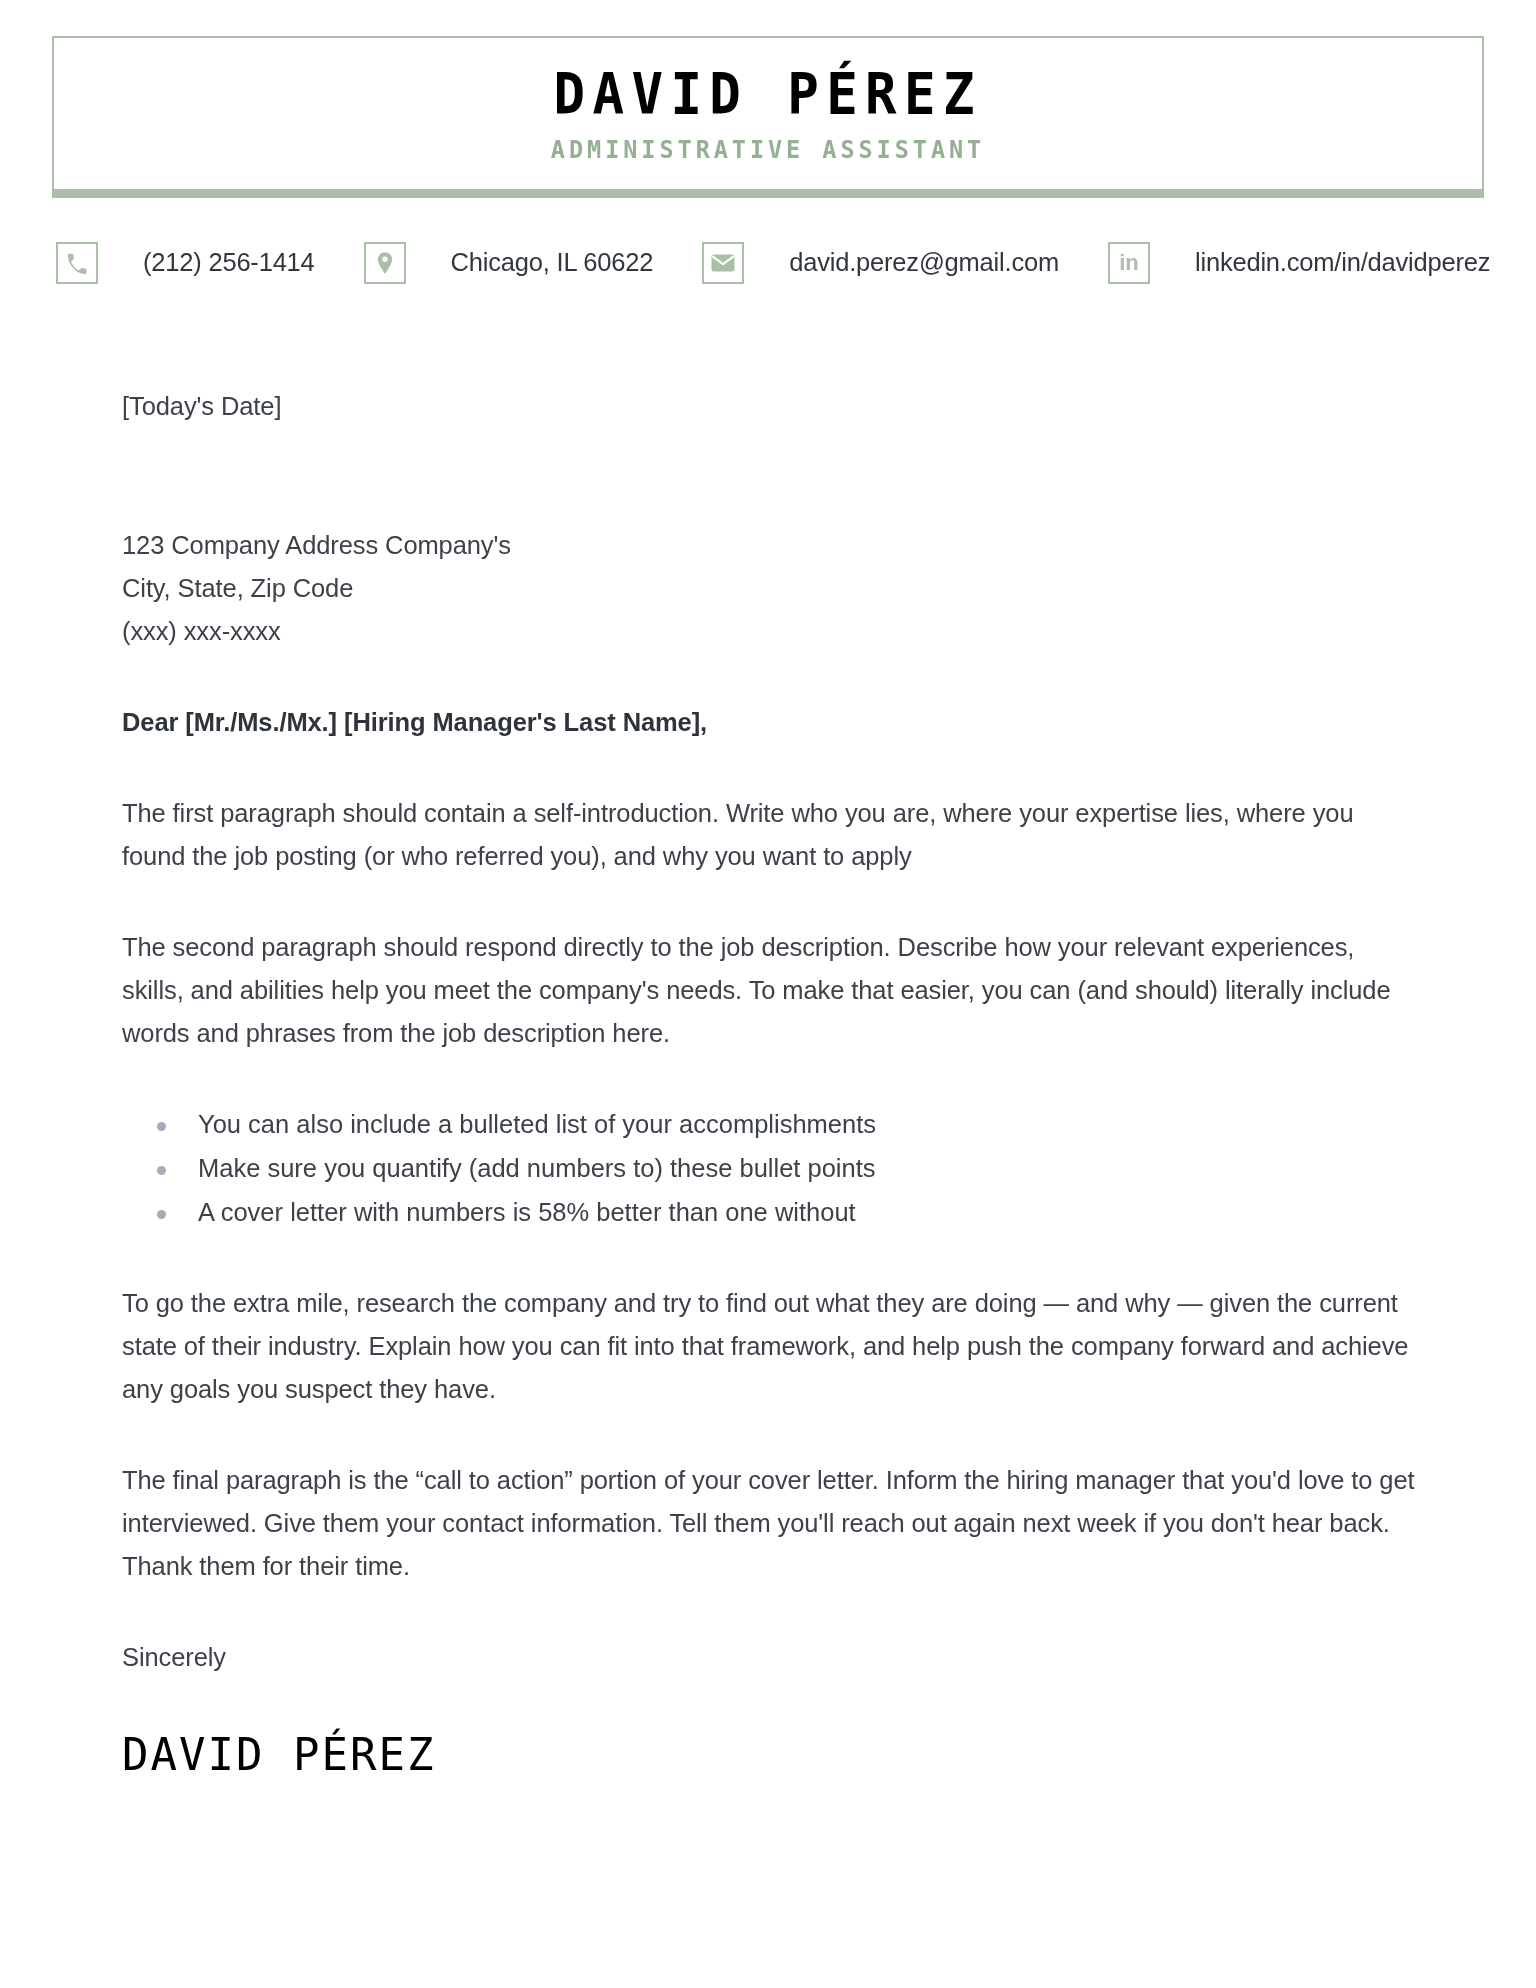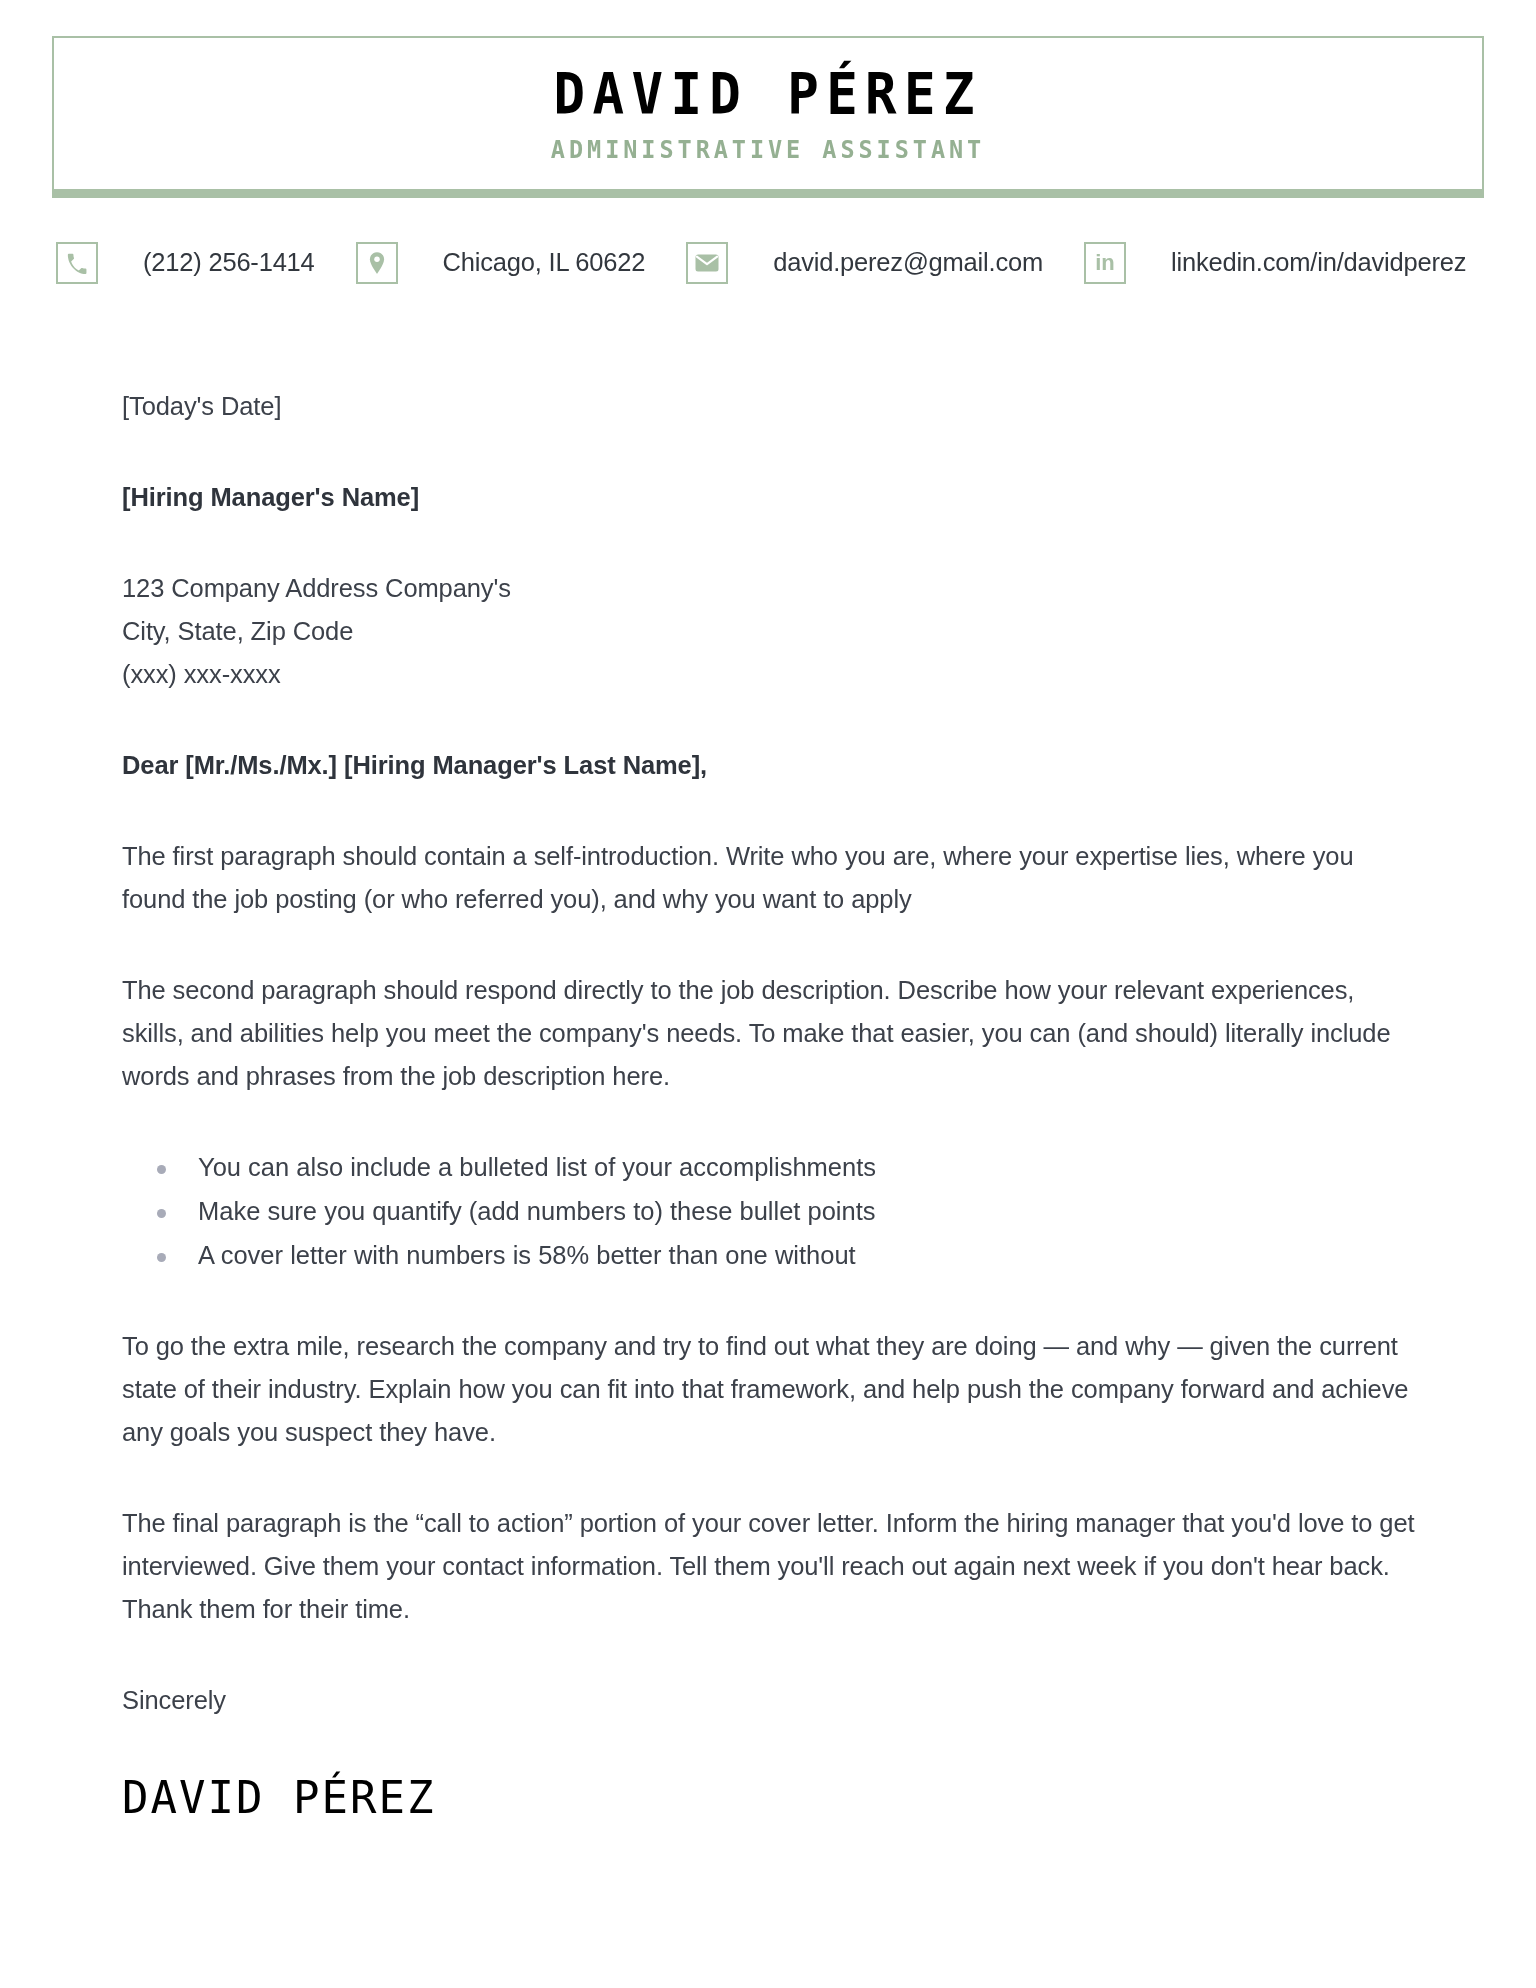--- a/index.html
+++ b/index.html
@@ -71,21 +71,21 @@
     height: 46px;
     display: flex;
     align-items: center;
     white-space: nowrap;
   }
   .contact-item {
     display: flex;
     align-items: center;
     gap: 28px;
   }
-  .contact-item + .contact-item { margin-left: 26px; padding-left: 15px; }
+  .contact-item + .contact-item { margin-left: 34px; padding-left: 15px; }
 
   .icon-box {
     width: 42px;
     height: 42px;
     box-sizing: border-box;
     border: 2px solid #a9c0a6;
     display: flex;
     align-items: center;
     justify-content: center;
     flex: 0 0 auto;
@@ -213,21 +213,20 @@
       <span class="contact-text">linkedin.com/in/davidperez</span>
     </div>
 
   </div>
 
   <div class="letter">
 
     <p class="para">[Today's Date]</p>
     <div class="gap-md"></div>
 
-    <p class="para bold">[Hiring Manager's Name]</p>
     <div class="gap-md"></div>
 
     <p class="para addr-line">123 Company Address Company's</p>
     <p class="para addr-line">City, State, Zip Code</p>
     <p class="para addr-line">(xxx) xxx-xxxx</p>
     <div class="gap-md"></div>
 
     <p class="para bold">Dear [Mr./Ms./Mx.] [Hiring Manager's Last Name],</p>
     <div class="gap-md"></div>
 

